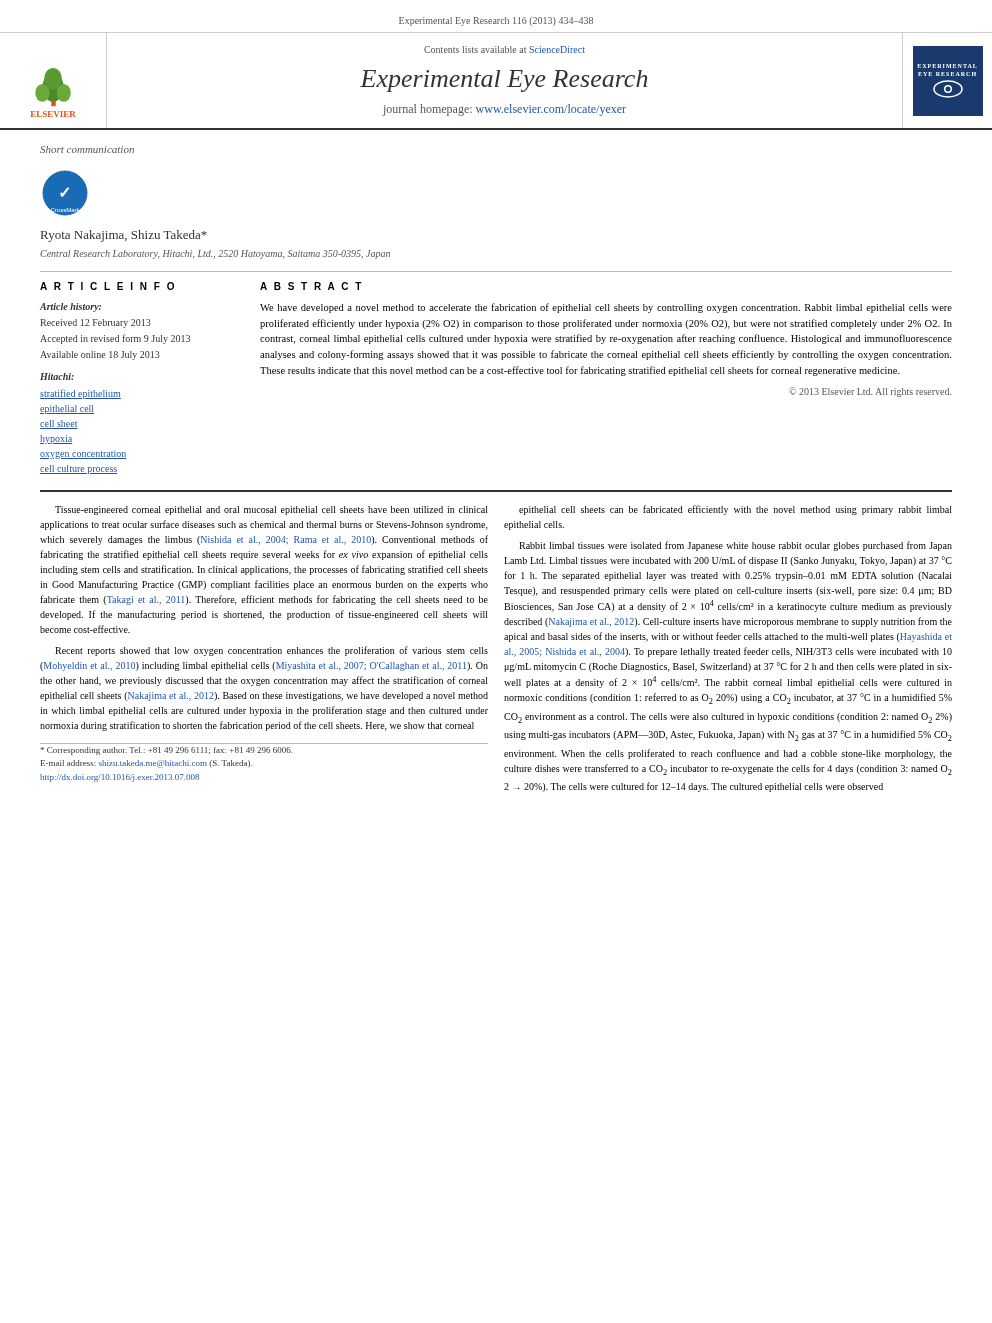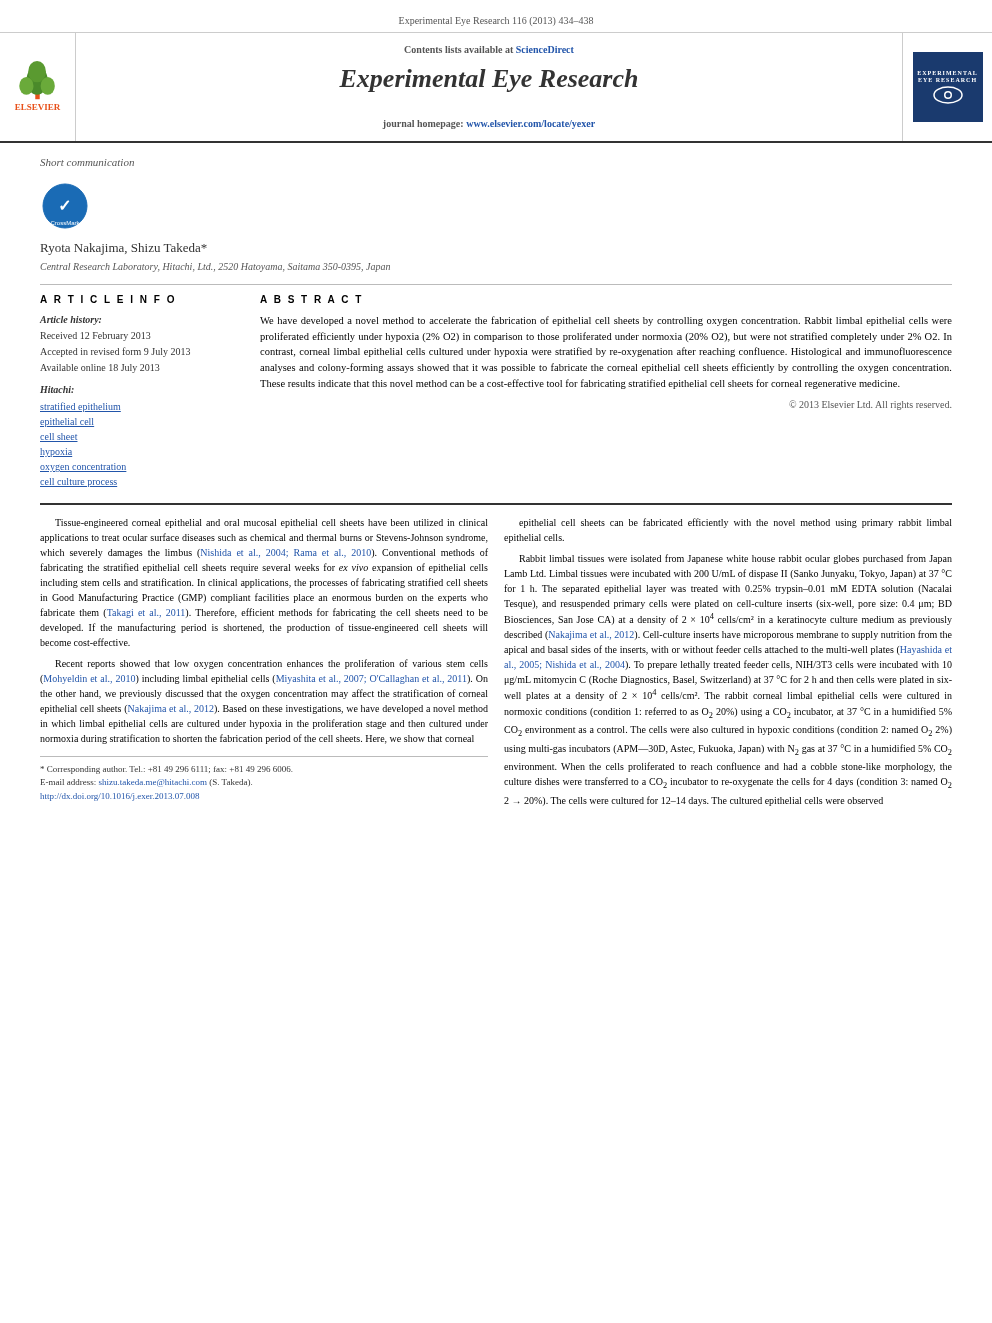--- a/index.html
+++ b/index.html
@@ -19,23 +19,23 @@
       padding: 14px 0 4px 0;
       border-bottom: 1px solid #ccc;
     }
     .journal-header {
       display: flex;
       align-items: stretch;
       border-bottom: 2px solid #333;
       padding: 0;
     }
     .journal-header-left {
-      width: 76px;
-      display: flex;
-      align-items: center;
+      width: 107px;
+      display: flex;
+      align-items: flex-end;
       justify-content: center;
       padding: 8px;
       border-right: 1px solid #ccc;
     }
     .elsevier-logo {
       display: flex;
       flex-direction: column;
       align-items: center;
       font-size: 9px;
       color: #e8511a;
@@ -45,42 +45,40 @@
       width: 55px;
       height: 40px;
     }
     .journal-header-center {
       flex: 1;
       display: flex;
       flex-direction: column;
       align-items: center;
       justify-content: center;
       padding: 10px 20px;
-      font-weight: bold;
     }
     .contents-line {
       font-size: 10px;
       color: #555;
       margin-bottom: 4px;
     }
     .contents-line a {
       color: #2255aa;
       text-decoration: none;
     }
     .journal-title {
       font-size: 26px;
       color: #333;
       font-family: 'Times New Roman', Times, serif;
       font-style: italic;
       margin-bottom: 4px;
     }
     .journal-homepage {
-      font-size: 10px;
-      color: #555;
-      margin-top: 16px;
+      font-size: 12px;
+      color: #555;
     }
     .journal-homepage a {
       color: #2255aa;
       text-decoration: none;
     }
     .journal-header-right {
       width: 90px;
       display: flex;
       align-items: center;
       justify-content: center;
@@ -221,21 +219,20 @@
       text-indent: 1.5em;
       margin-bottom: 6px;
     }
     .body-col a {
       color: #2255aa;
       text-decoration: none;
     }
     .footnote-area {
       border-top: 1px solid #bbb;
       margin-top: 10px;
-      padding-top: 6px;
       font-size: 9px;
       color: #333;
     }
     .footnote-area a {
       color: #2255aa;
       text-decoration: none;
     }
     .oa-line {
       font-size: 9px;
       color: #555;

